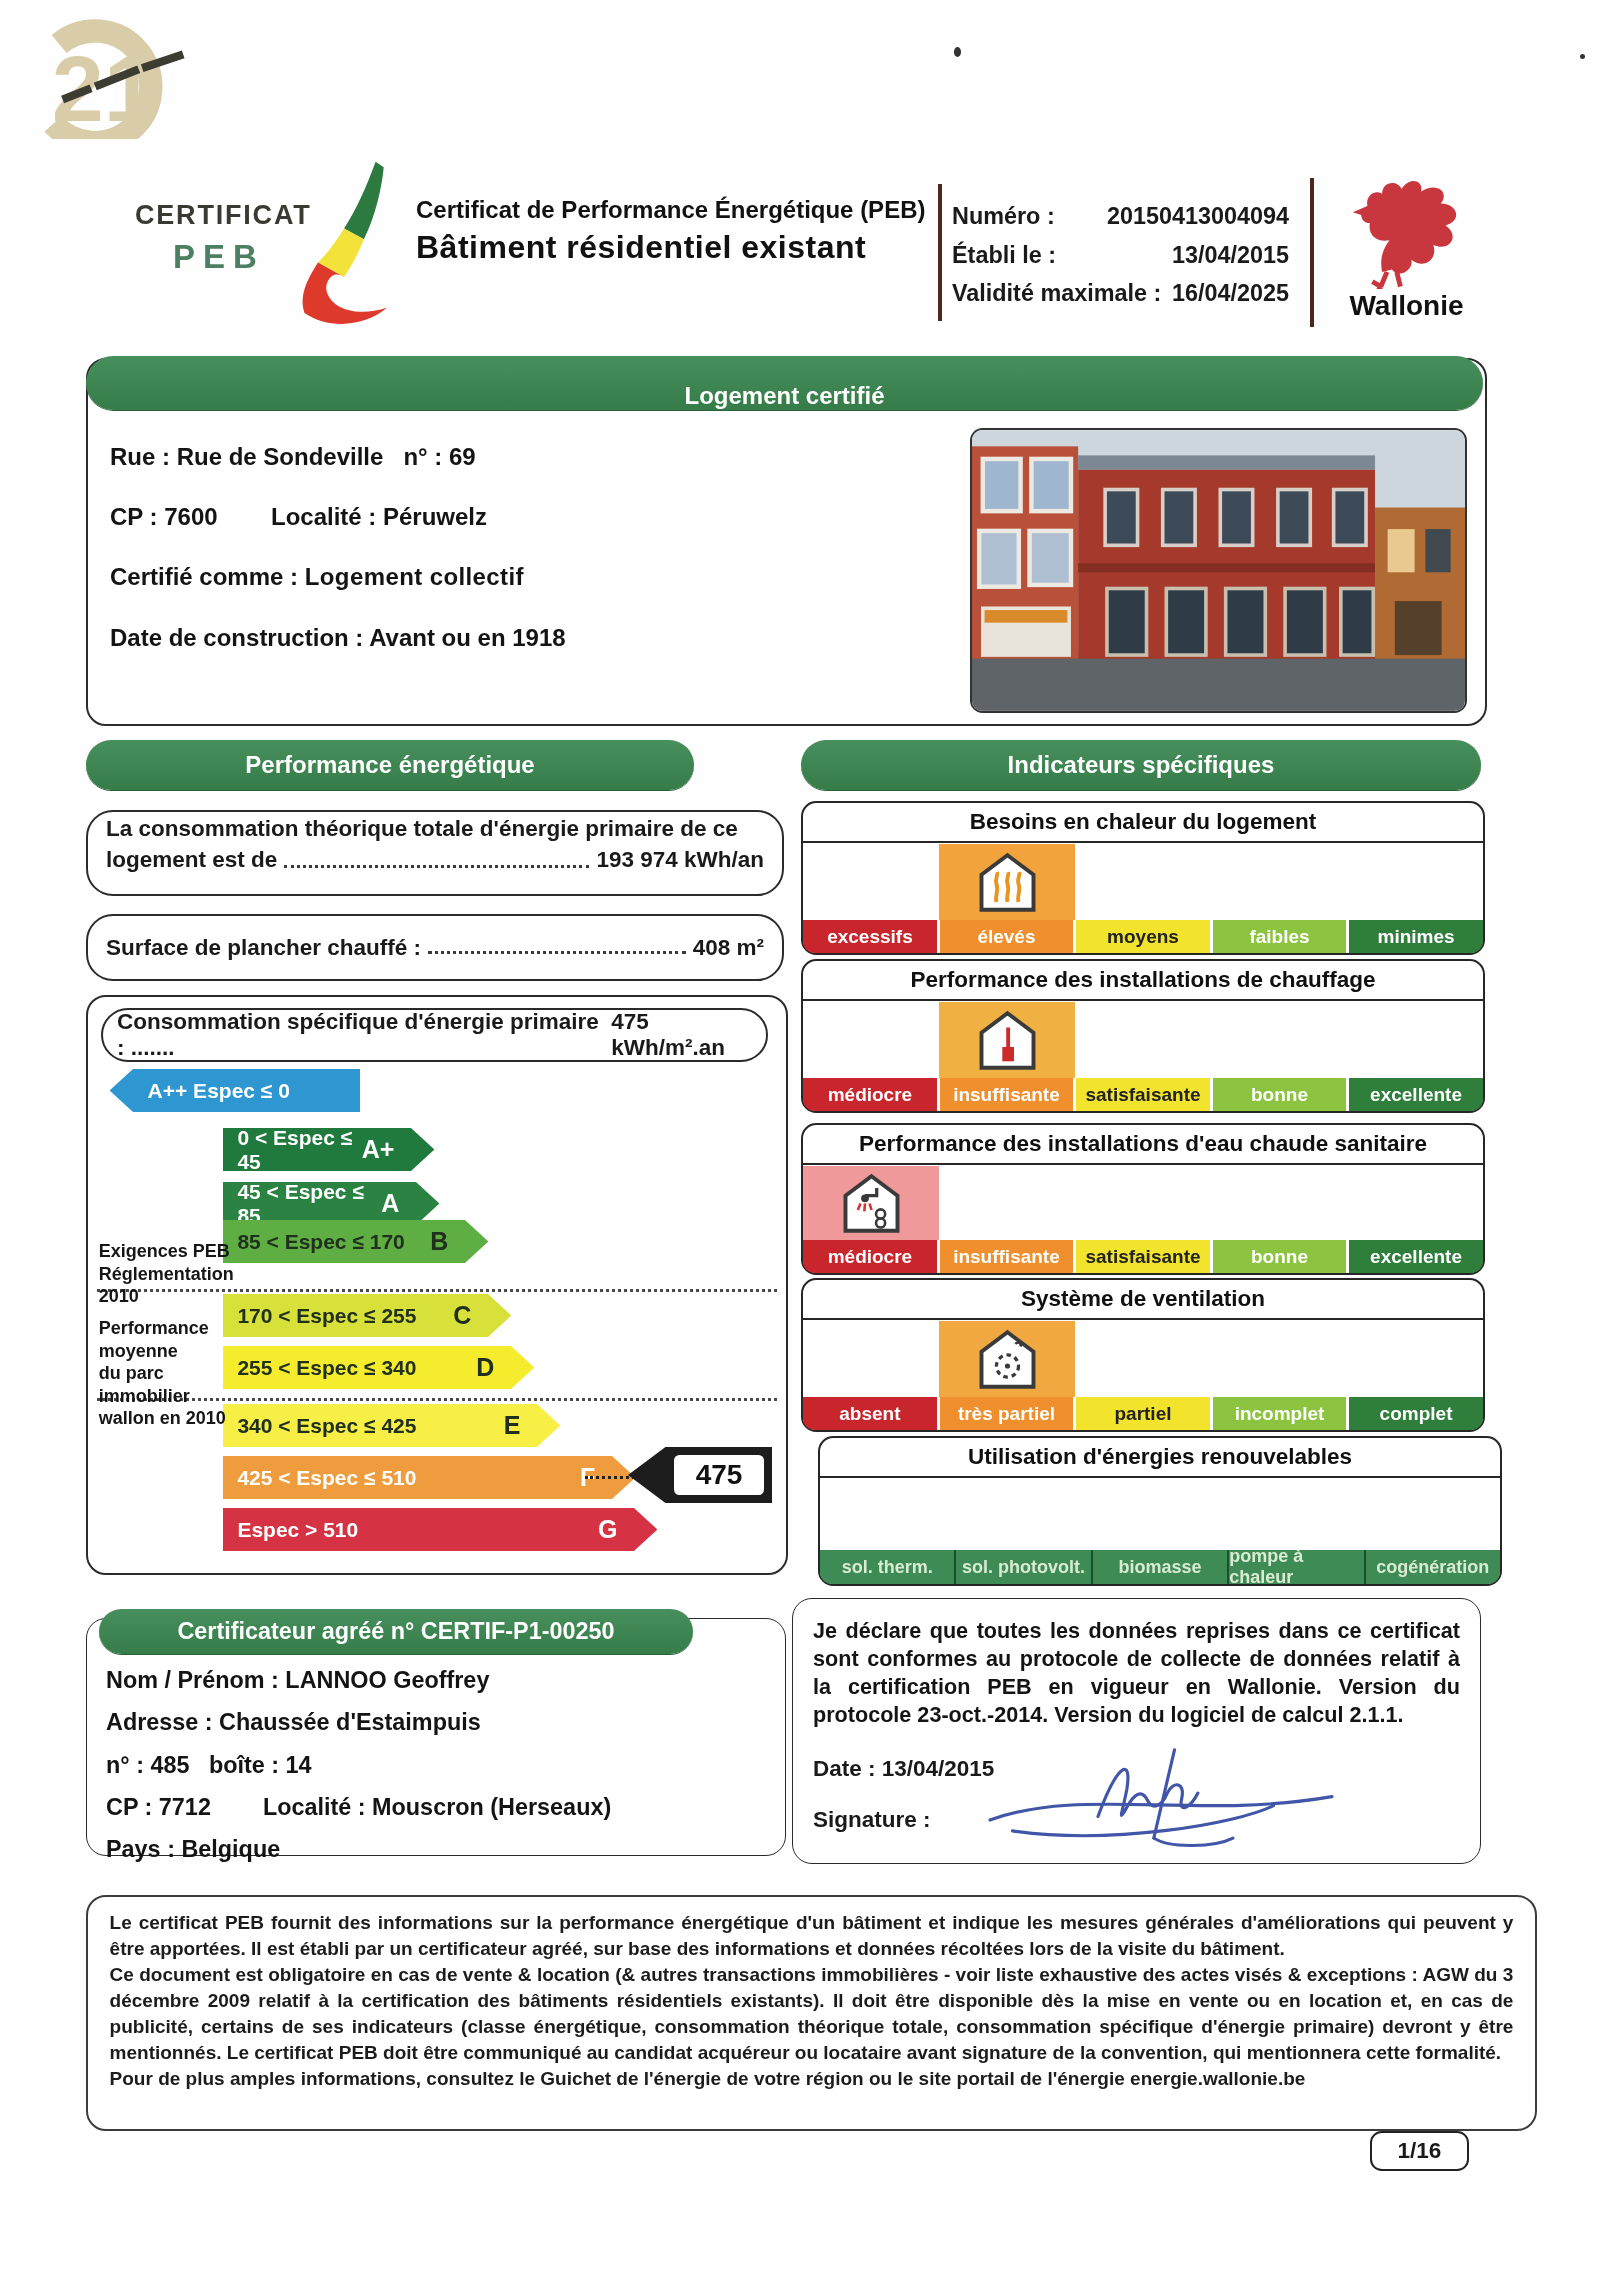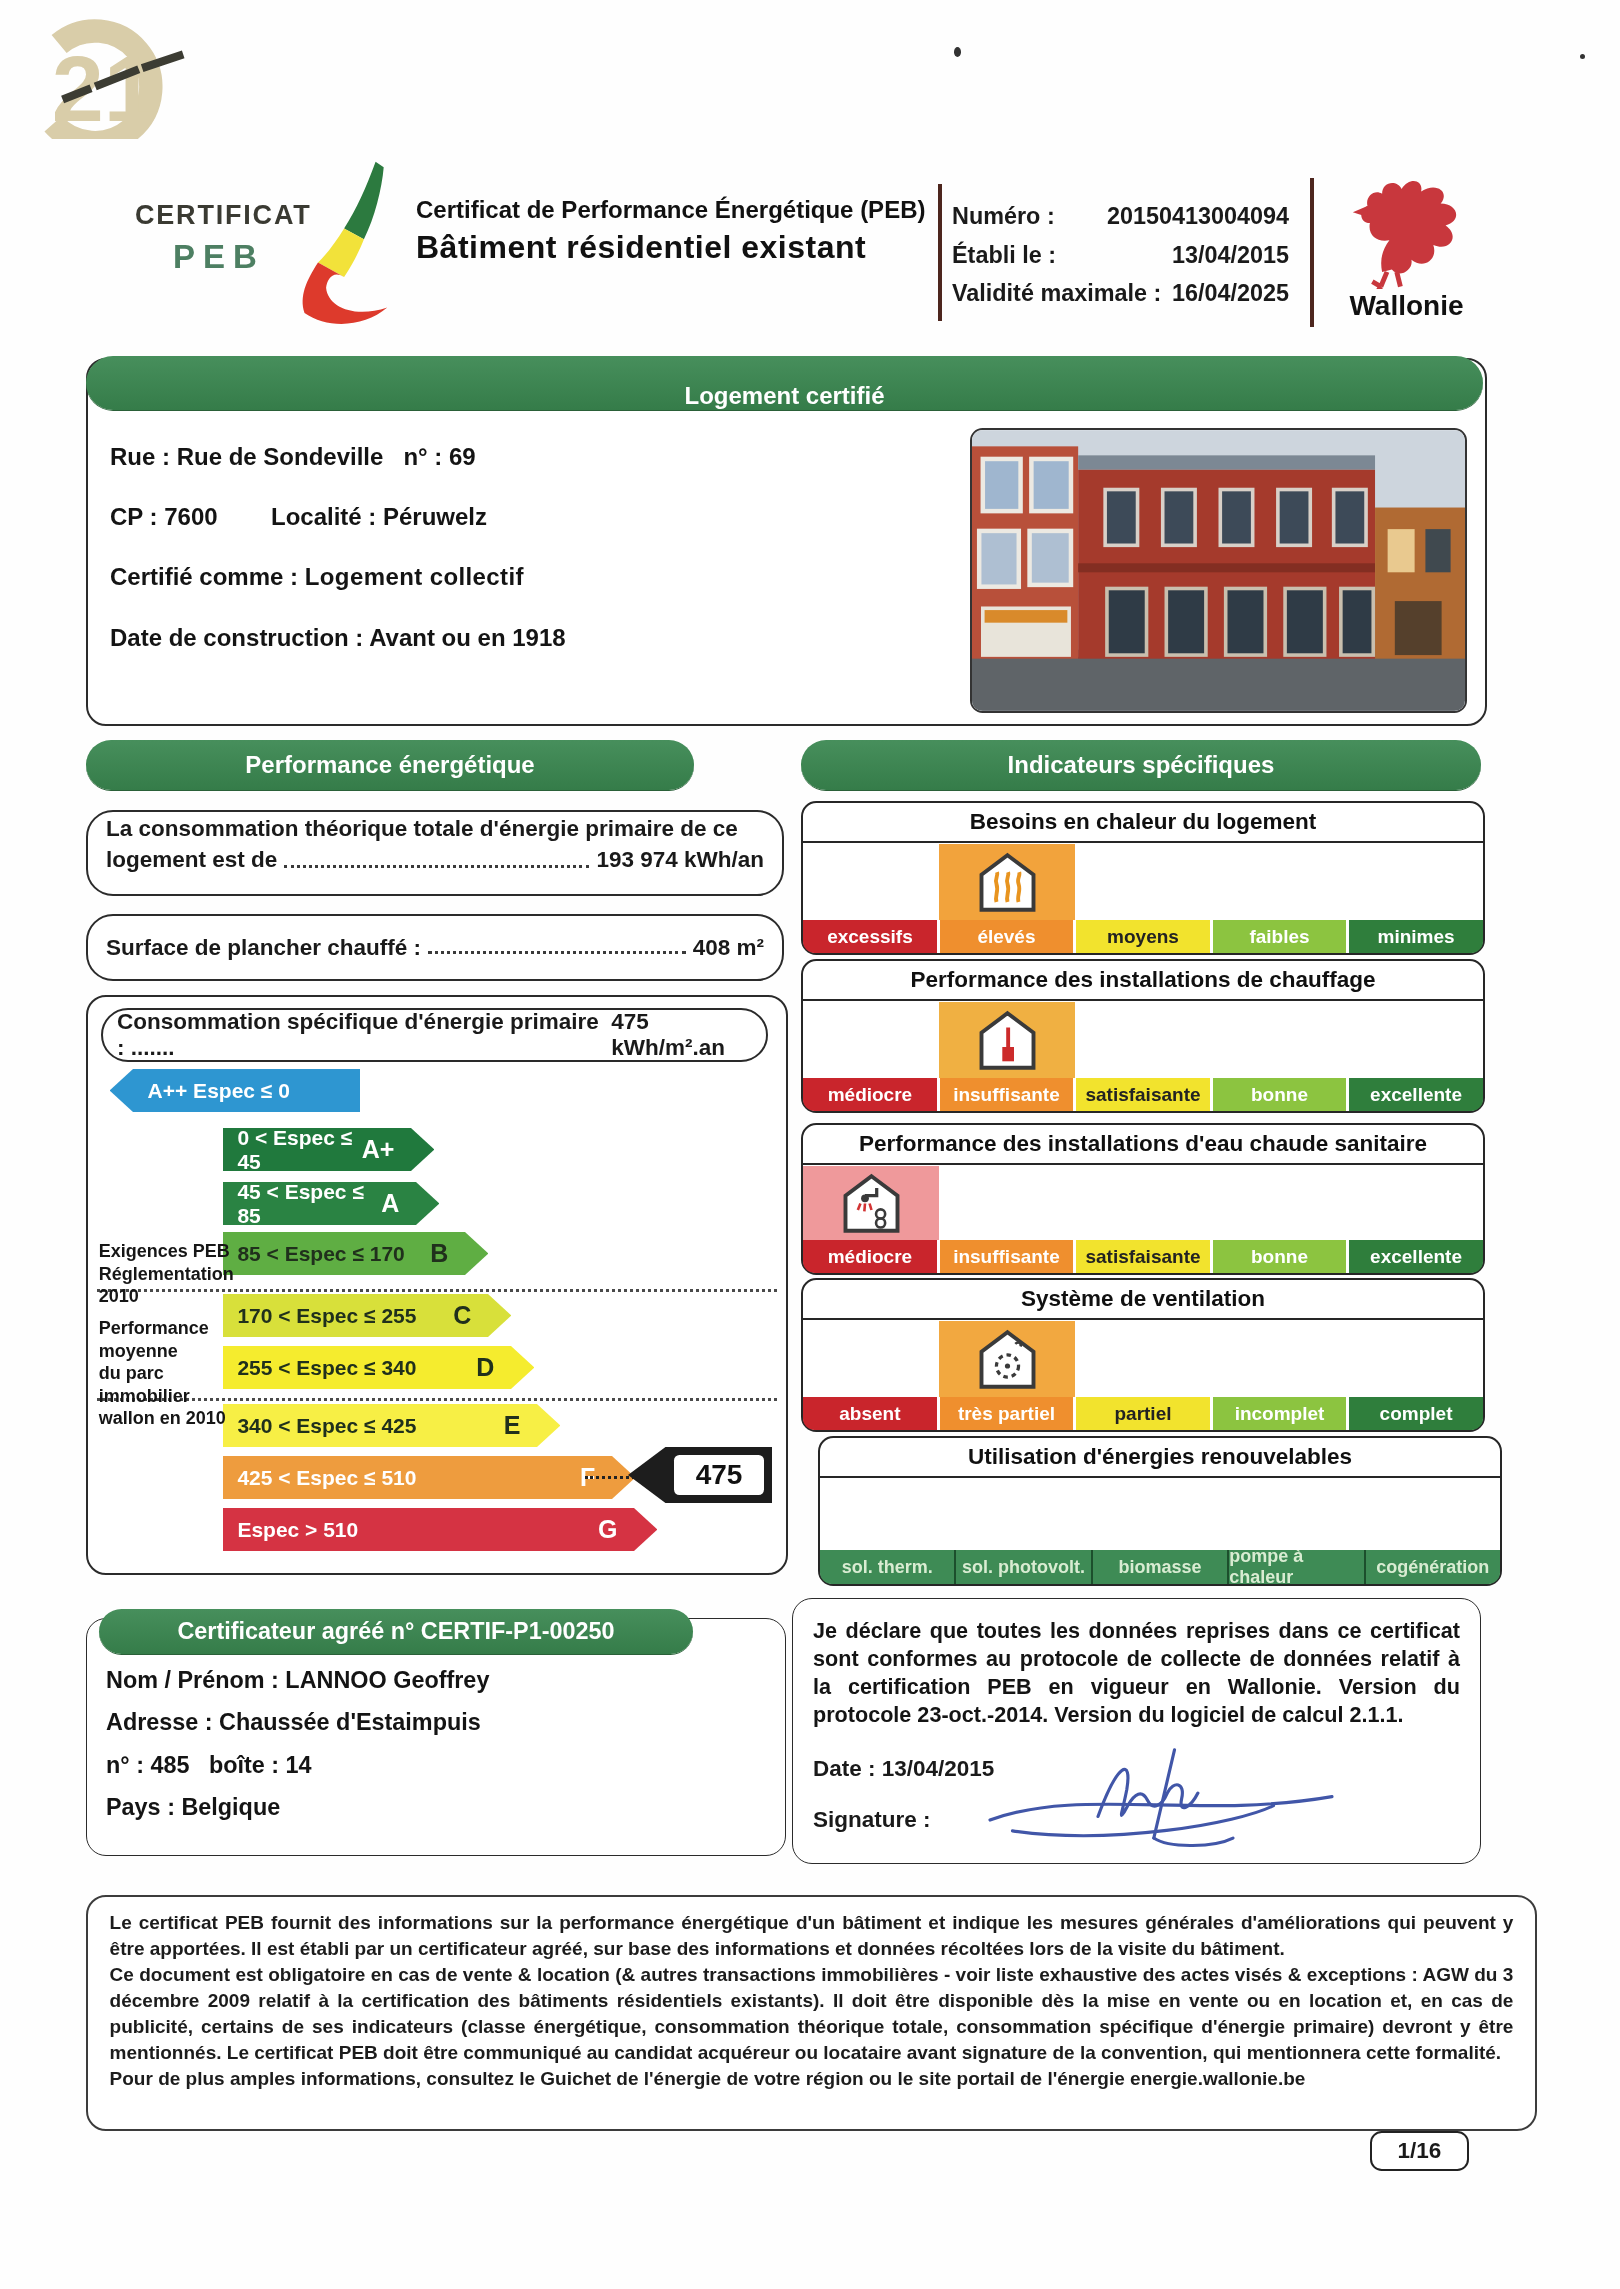--- a/index.html
+++ b/index.html
@@ -37,21 +37,21 @@
         justify-content:space-between;padding:0 40px 0 14.4px;font-weight:bold;
         clip-path:polygon(0 0, calc(100% - 23.4px) 0, 100% 50%, calc(100% - 23.4px) 100%, 0 100%);}
   .erow .erange{font-size:21px;}
   .erow .eletter{font-size:25px;}
   .erow-left{clip-path:polygon(23.4px 0, 100% 0, 100% 100%, 23.4px 100%, 0 50%);
         justify-content:flex-start;padding:0 12.6px 0 38px;}
   .t-light{color:#fff;} .t-dark{color:#20301c;}
   .er0{left:21.6px;top:72px;width:200px;font-size:23.4px;}
   .er1{left:135px;top:131px;width:157px;}
   .er2{left:135px;top:185px;width:162px;}
-  .er3{left:135px;top:235px;width:211px;gap:24px;}
+  .er3{left:135px;top:223px;width:211px;gap:24px;}
   .er4{left:135px;top:297px;width:234px;}
   .er5{left:135px;top:349px;width:257px;}
   .er6{left:135px;top:407px;width:283px;}
   .er7{left:135px;top:459px;width:358px;}
   .er8{left:135px;top:511px;width:380px;text-align:center;}
   .edot{position:absolute;left:9px;right:9px;border-top:3.6px dotted #4a4a4a;}
   .eann{position:absolute;left:10.8px;width:144px;font-weight:bold;font-size:18px;line-height:22.5px;color:#161616;}
   .ptrline{position:absolute;border-top:3.6px dotted #222;}
   .ptag{position:absolute;background:#1d1d1d;
         clip-path:polygon(26% 0,100% 0,100% 100%,26% 100%,0 50%);}
@@ -420,20 +420,21 @@
   </div>
 
   <div class="box" style="left:86px;top:1618px;width:698px;height:236px;border-width:1.8px;"></div>
   <div class="gbar" style="left:99px;top:1609px;width:594px;height:45px;font-size:23.4px;">
     <span>Certificateur agréé n° CERTIF-P1-00250</span>
   </div>
   <div class="abs" style="left:106px;top:1667px;width:666px;">
     <div class="cline prewrap">Nom / Prénom : LANNOO Geoffrey</div>
     <div class="cline prewrap">Adresse : Chaussée d'Estaimpuis</div>
     <div class="cline prewrap">n° : 485   boîte : 14</div>
+    <div class="cline prewrap">CP : 7712        Localité : Mouscron (Herseaux)</div>
     <div class="cline prewrap">Pays : Belgique</div>
   </div>
 
   <div class="box" style="left:792px;top:1598px;width:689px;height:266px;border-width:1.8px;padding:18px 20px;box-sizing:border-box;">
     <div class="decl-text">Je déclare que toutes les données reprises dans ce certificat sont conformes au protocole de collecte de données relatif à la certification PEB en vigueur en Wallonie. Version du protocole 23-oct.-2014. Version du logiciel de calcul 2.1.1.</div>
     <div class="b" style="font-size:22.5px;margin-top:27px;">Date : 13/04/2015</div>
     <div class="b" style="font-size:22.5px;margin-top:25px;">Signature :</div>
   </div>
   <svg class="abs" style="left:963px;top:1737px;" width="396" height="122" viewBox="0 0 440 135">
     <g stroke="#4156a8" stroke-width="3.5" fill="none" stroke-linecap="round">

